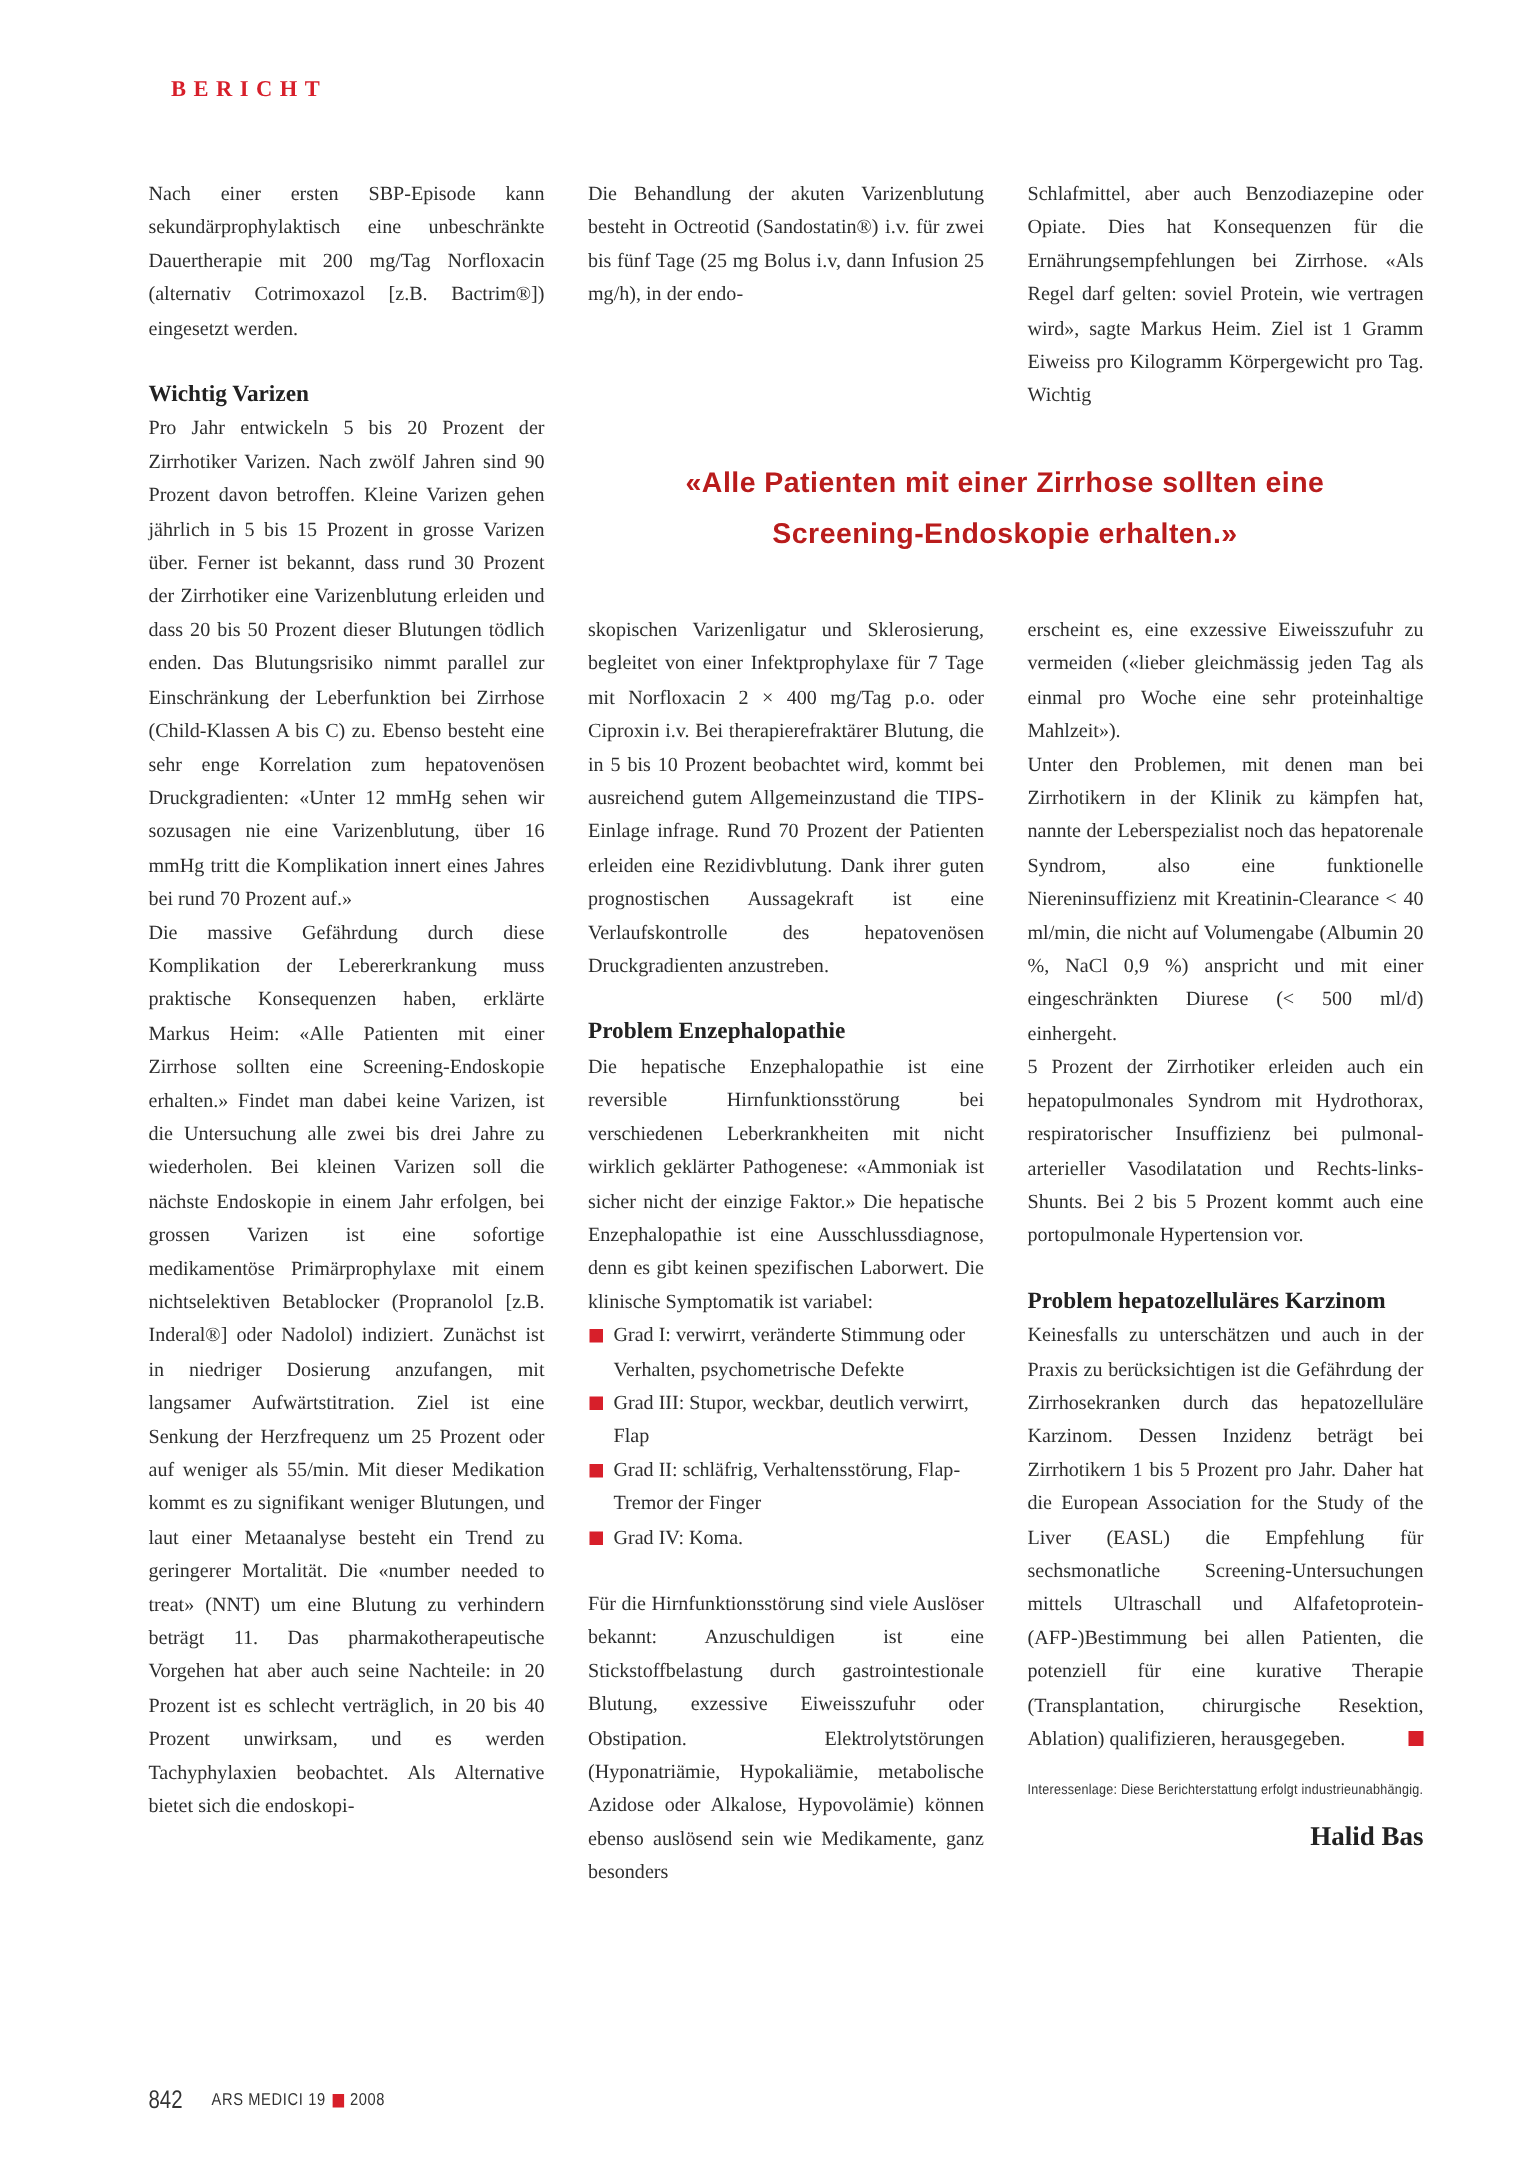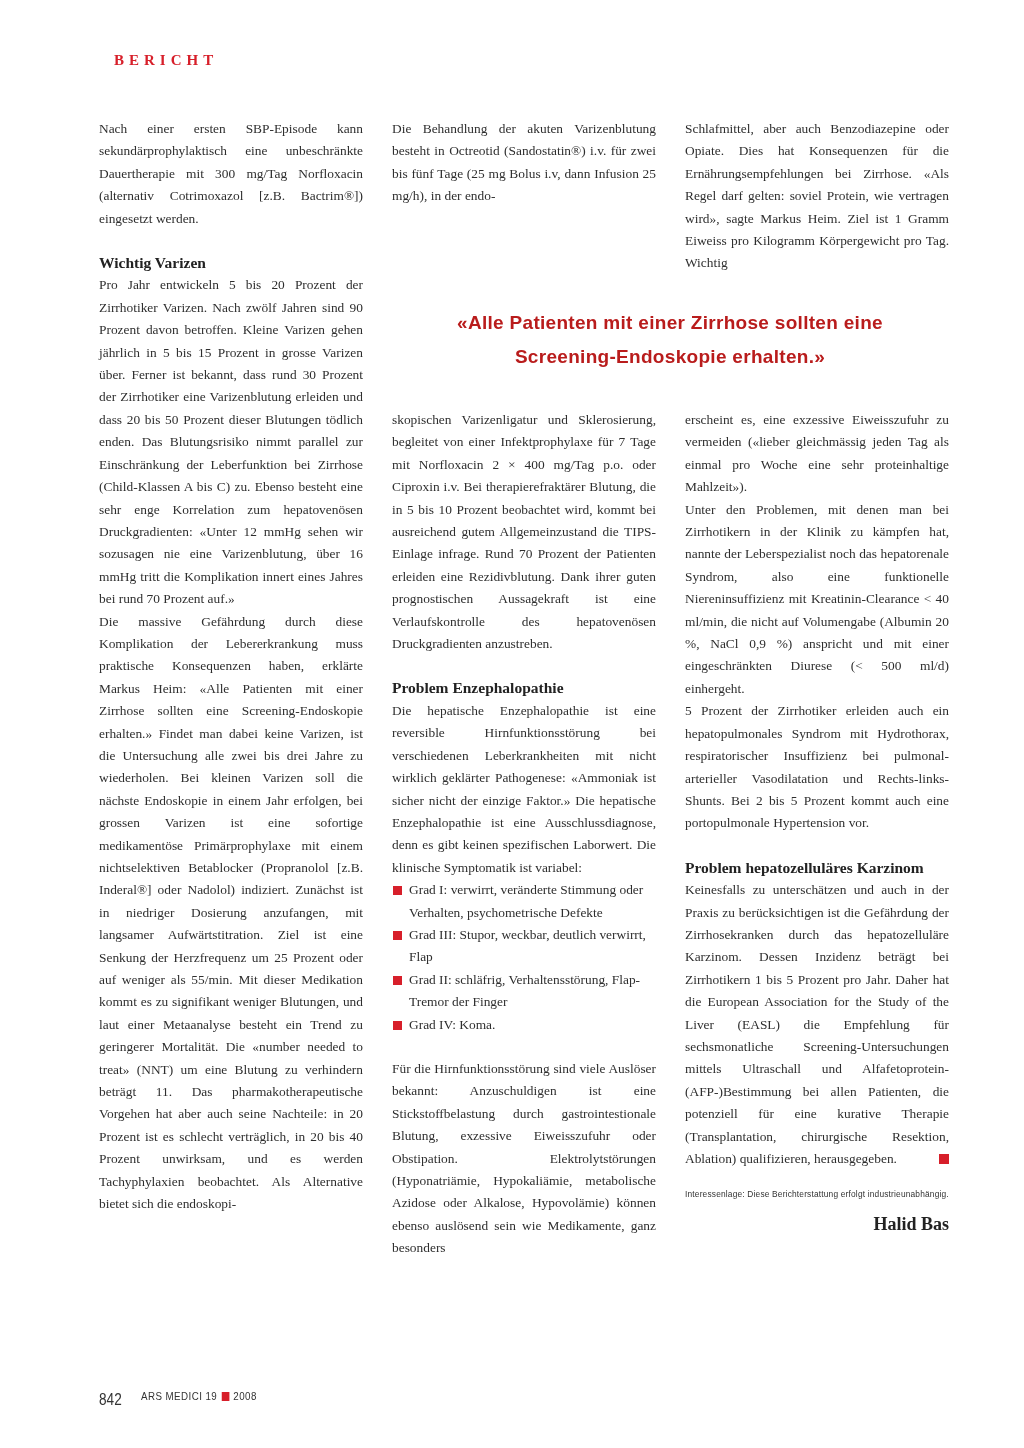--- a/index.html
+++ b/index.html
@@ -21,33 +21,33 @@
   .pullquote { position: absolute; left: 392px; top: 306px; width: 556px; text-align: center;
                color: #b91c1c; font-family: "Liberation Sans", "DejaVu Sans", sans-serif; font-weight: bold;
                font-size: 19px; line-height: 34px; letter-spacing: 0.3px; }
   ul.bullets { list-style: none; margin: 0; padding: 0; }
   ul.bullets li { position: relative; padding-left: 17px; text-align: left; }
   ul.bullets li .sq { position: absolute; left: 1px; top: 7px; width: 9px; height: 9px; background: #d71f2a; }
   .end-sq { display: inline-block; width: 10px; height: 10px; background: #d71f2a; float: right; margin-top: 6px; }
   .disclosure { font-family: "Liberation Sans", "DejaVu Sans", sans-serif; font-size: 9.5px; line-height: 15px;
                 color: #333; text-align: justify; letter-spacing: 0.2px; transform: scaleX(0.88); transform-origin: left; width: 300px; }
   .author { text-align: right; font-weight: bold; font-size: 18px; margin-top: 12px; color: #222; }
-  .footer { position: absolute; left: 99px; top: 1390px; display: flex; align-items: flex-start;
+  .footer { position: absolute; left: 99px; top: 1390px; display: flex; align-items: center;
             font-family: "Liberation Sans", "DejaVu Sans", sans-serif; color: #333; }
   .footer .pg { font-size: 17px; margin-right: 14px; transform: scaleX(0.8); transform-origin: left; display: inline-block; }
   .footer .journal { font-size: 11.5px; letter-spacing: 0.5px; transform: scaleX(0.85); transform-origin: left; display: inline-flex; align-items: center; gap: 5px; }
   .footer .sq { display: inline-block; width: 9px; height: 9px; background: #d71f2a; }
 </style>
 </head>
 <body>
 
 <div class="header">BERICHT</div>
 
 <div class="col c1">
-  <p>Nach einer ersten SBP-Episode kann sekundärprophylaktisch eine unbeschränkte Dauertherapie mit 300 mg/Tag Norfloxacin (alternativ Cotrimoxazol [z.B. Bactrim®]) eingesetzt werden.</p>
+  <p>Nach einer ersten SBP-Episode kann sekundärprophylaktisch eine unbeschränkte Dauertherapie mit 200 mg/Tag Norfloxacin (alternativ Cotrimoxazol [z.B. Bactrim®]) eingesetzt werden.</p>
   <div class="gap"></div>
   <h3>Wichtig Varizen</h3>
   <p>Pro Jahr entwickeln 5 bis 20 Prozent der Zirrhotiker Varizen. Nach zwölf Jahren sind 90 Prozent davon betroffen. Kleine Varizen gehen jährlich in 5 bis 15 Prozent in grosse Varizen über. Ferner ist bekannt, dass rund 30 Prozent der Zirrhotiker eine Varizenblutung erleiden und dass 20 bis 50 Prozent dieser Blutungen tödlich enden. Das Blutungsrisiko nimmt parallel zur Einschränkung der Leberfunktion bei Zirrhose (Child-Klassen A bis C) zu. Ebenso besteht eine sehr enge Korrelation zum hepatovenösen Druckgradienten: «Unter 12 mmHg sehen wir sozusagen nie eine Varizenblutung, über 16 mmHg tritt die Komplikation innert eines Jahres bei rund 70 Prozent auf.»</p>
   <p>Die massive Gefährdung durch diese Komplikation der Lebererkrankung muss praktische Konsequenzen haben, erklärte Markus Heim: «Alle Patienten mit einer Zirrhose sollten eine Screening-Endoskopie erhalten.» Findet man dabei keine Varizen, ist die Untersuchung alle zwei bis drei Jahre zu wiederholen. Bei kleinen Varizen soll die nächste Endoskopie in einem Jahr erfolgen, bei grossen Varizen ist eine sofortige medikamentöse Primärprophylaxe mit einem nichtselektiven Betablocker (Propranolol [z.B. Inderal®] oder Nadolol) indiziert. Zunächst ist in niedriger Dosierung anzufangen, mit langsamer Aufwärtstitration. Ziel ist eine Senkung der Herzfrequenz um 25 Prozent oder auf weniger als 55/min. Mit dieser Medikation kommt es zu signifikant weniger Blutungen, und laut einer Metaanalyse besteht ein Trend zu geringerer Mortalität. Die «number needed to treat» (NNT) um eine Blutung zu verhindern beträgt 11. Das pharmakotherapeutische Vorgehen hat aber auch seine Nachteile: in 20 Prozent ist es schlecht verträglich, in 20 bis 40 Prozent unwirksam, und es werden Tachyphylaxien beobachtet. Als Alternative bietet sich die endoskopi-</p>
 </div>
 
 <div class="col c2a">
   <p>Die Behandlung der akuten Varizenblutung besteht in Octreotid (Sandostatin®) i.v. für zwei bis fünf Tage (25 mg Bolus i.v, dann Infusion 25 mg/h), in der endo-</p>
 </div>
 

